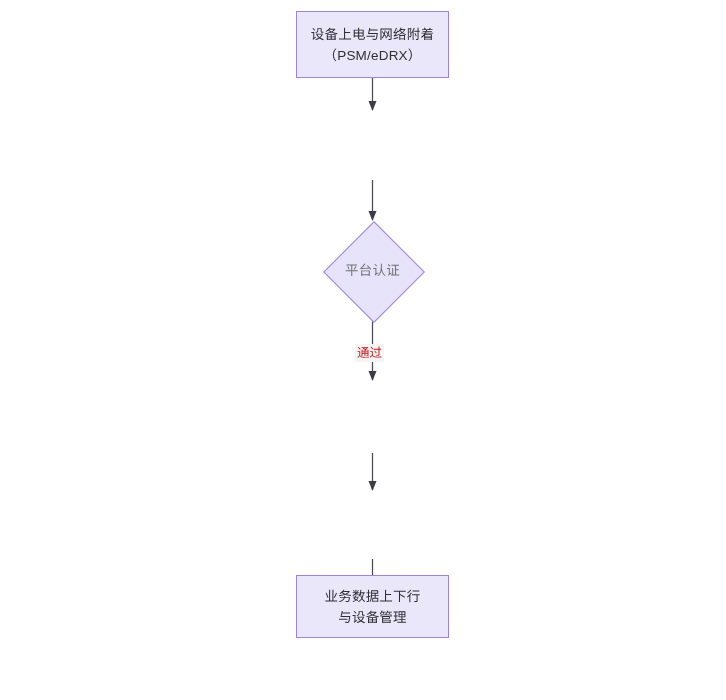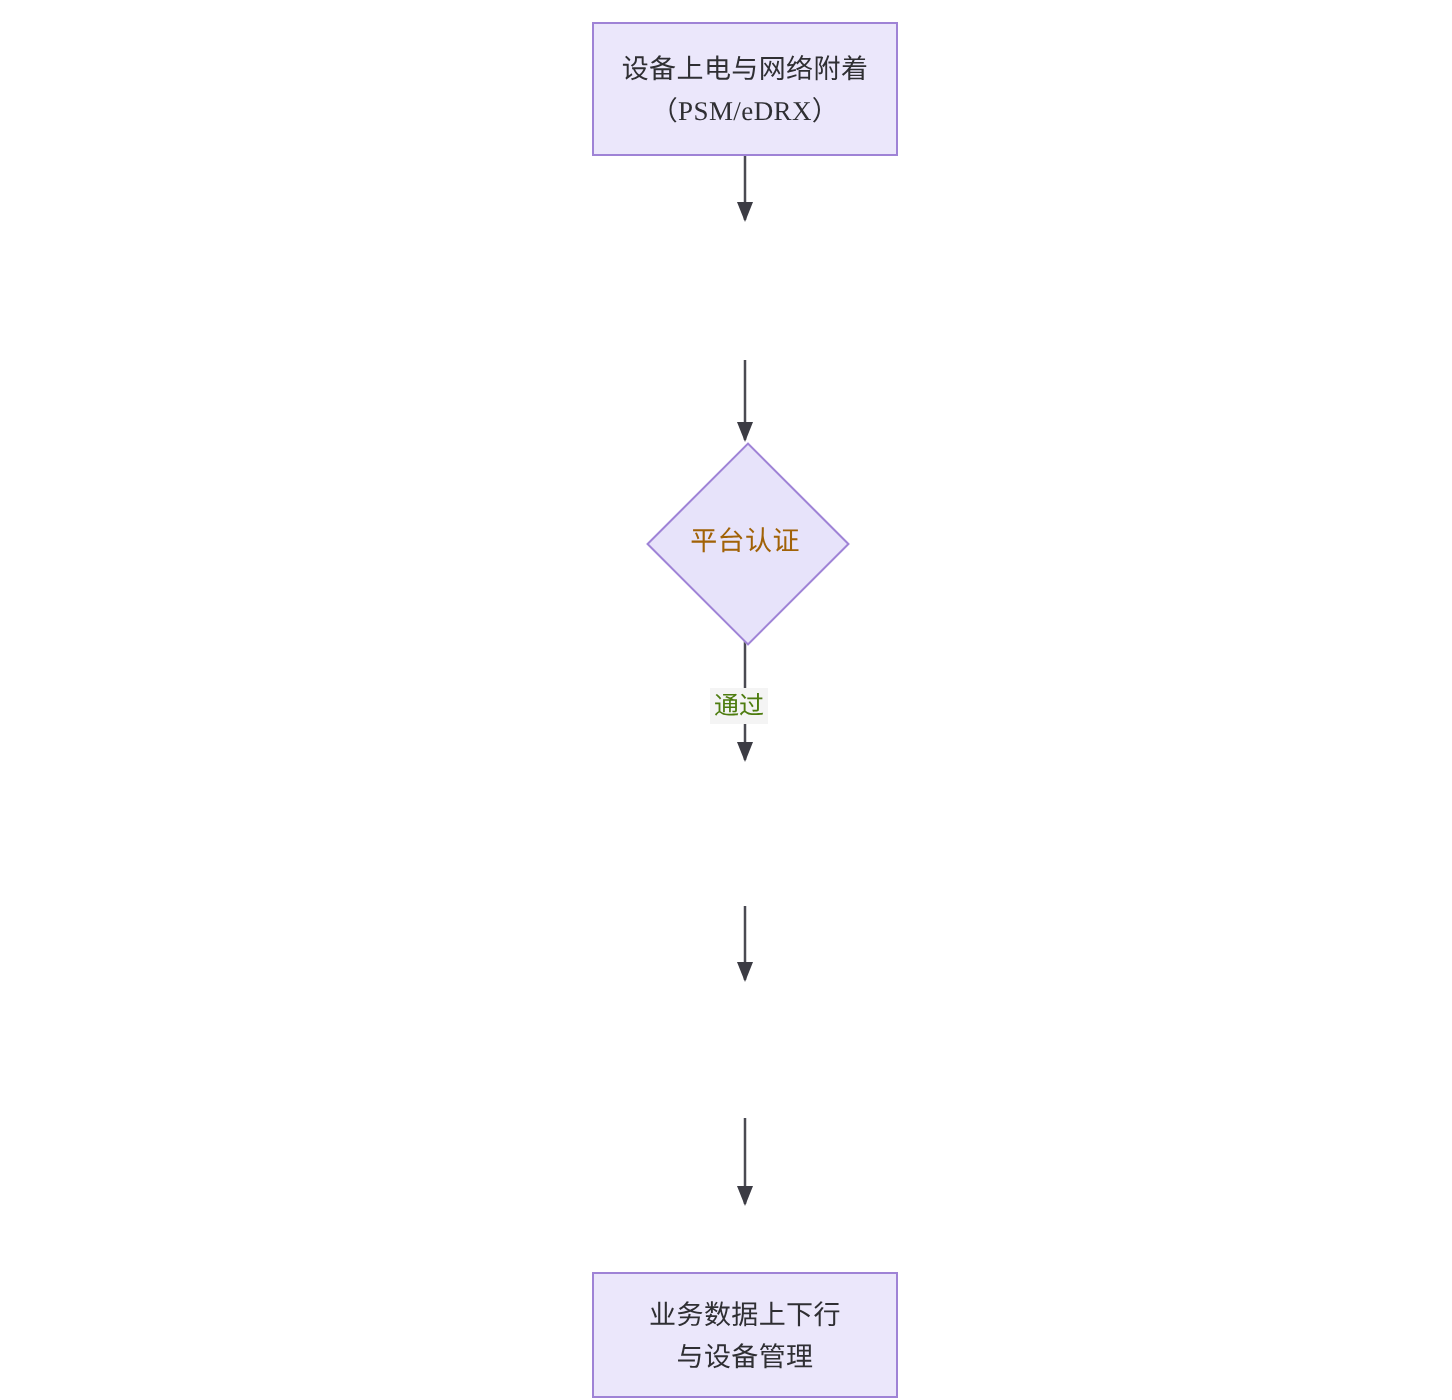--- a/index.html
+++ b/index.html
@@ -16,21 +16,20 @@
     font-family: "Liberation Sans", "DejaVu Sans", sans-serif;
     -webkit-font-smoothing: antialiased;
   }
 
   #flow-canvas {
     position: absolute;
     left: 0;
     top: 0;
     width: 726px;
     height: 572px;
-    font-family: Liberation Serif, serif;
   }
 
   
   #edge-layer {
     position: absolute;
     left: 0;
     top: 0;
     width: 726px;
     height: 700px;
     z-index: 1;
@@ -79,31 +78,31 @@
     margin-top: -35px;
     background: #e7e3fa;
     border: 1.4px solid #9f83d6;
     transform: rotate(45deg);
   }
   .decision-label {
     position: relative;
     z-index: 2;
     font-size: 13.5px;
     line-height: 20px;
-    color: #a16207;
+    color: #737373;
     text-align: left;
     letter-spacing: 0.2px;
     white-space: pre-line;
   }
 
   
   .edge-label {
     position: absolute;
     background: #f4f4f4;
-    color: #4d7c0f;
+    color: #b91c1c;
     font-size: 12.5px;
     line-height: 16px;
     padding: 1px 2px;
     white-space: nowrap;
     z-index: 3;
   }
 </style>
 </head>
 <body>
 
@@ -133,17 +132,17 @@
 
     <div class="decision-wrap" style="left:323px; top:222px; width:99px; height:98px;">
       <div class="decision-shape"></div>
       <div class="decision-label">平台认证</div>
     </div>
 
     <div class="edge-label" style="left:355px; top:344px;">通过</div>
 
 
 
-    <div class="node" style="left:296px; top:636px; width:153px; height:63px;">业务数据上下行
+    <div class="node" style="left:296px; top:575px; width:153px; height:63px;">业务数据上下行
 与设备管理</div>
 
   </div>
 </div>
 
 </body></html>

